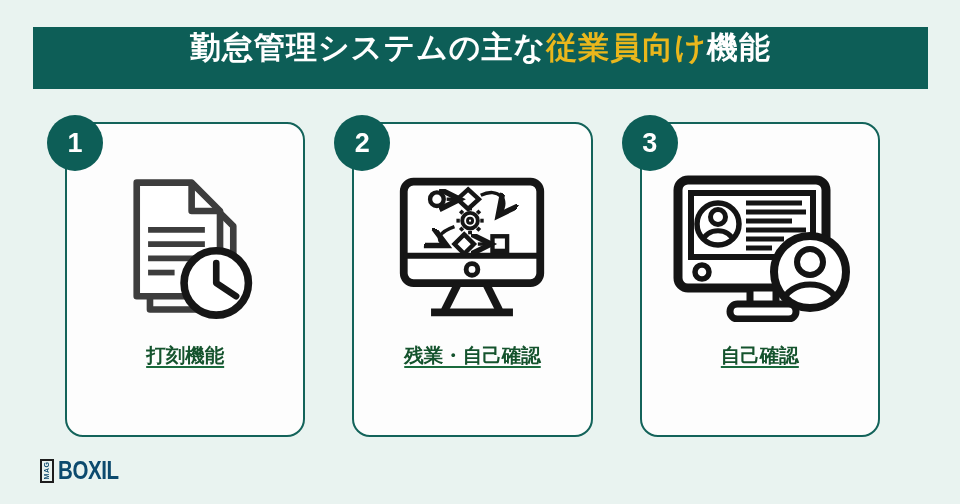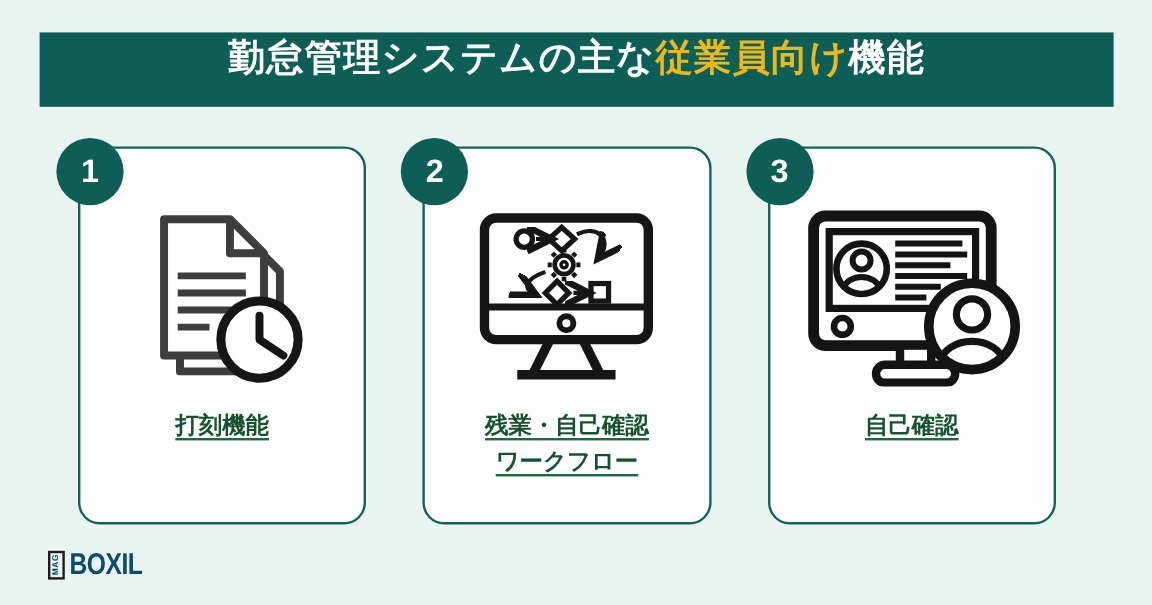--- a/index.html
+++ b/index.html
@@ -158,21 +158,20 @@
             <path d="M70.6,40.6 L68,38"></path>
               <path d="M85.4,55.4 L88,58"></path>
             <path d="M85.4,40.6 L88,38"></path>
               <path d="M70.6,55.4 L68,58"></path>
           </g>
         </g>
       </svg>
     </div>
     <div class="card-label">
       <span class="line">残業・自己確認</span>
-        <span class="line">ワークフロー</span>
     </div>
   </div>
 
   <div class="card">
     <div class="num-badge">3</div>
     <div class="icon-wrap">
       <svg width="180" height="150" viewBox="0 0 180 150">
         <defs>
           <clipPath id="clip-avatar">
               <circle cx="48" cy="52" r="21"></circle>

